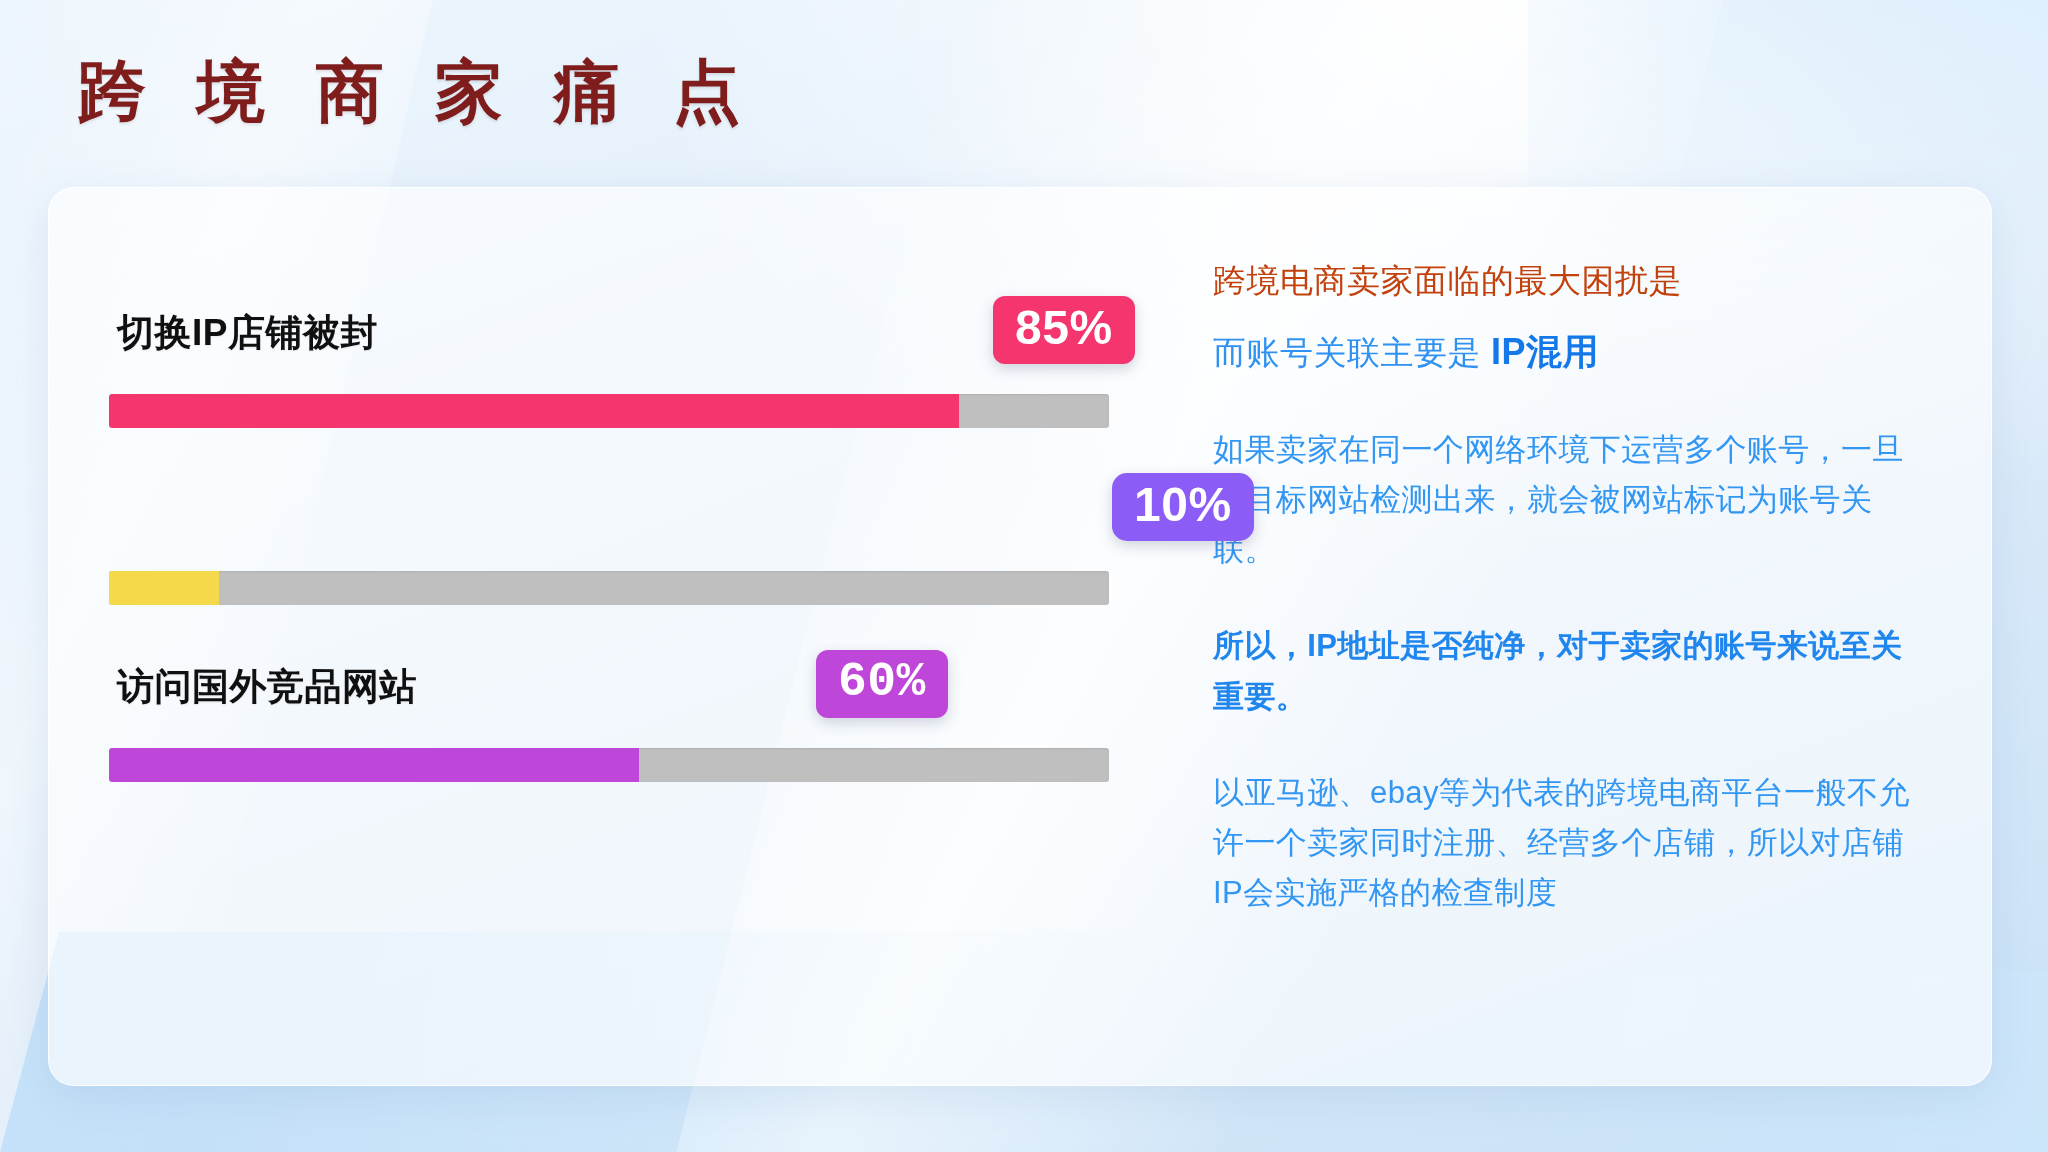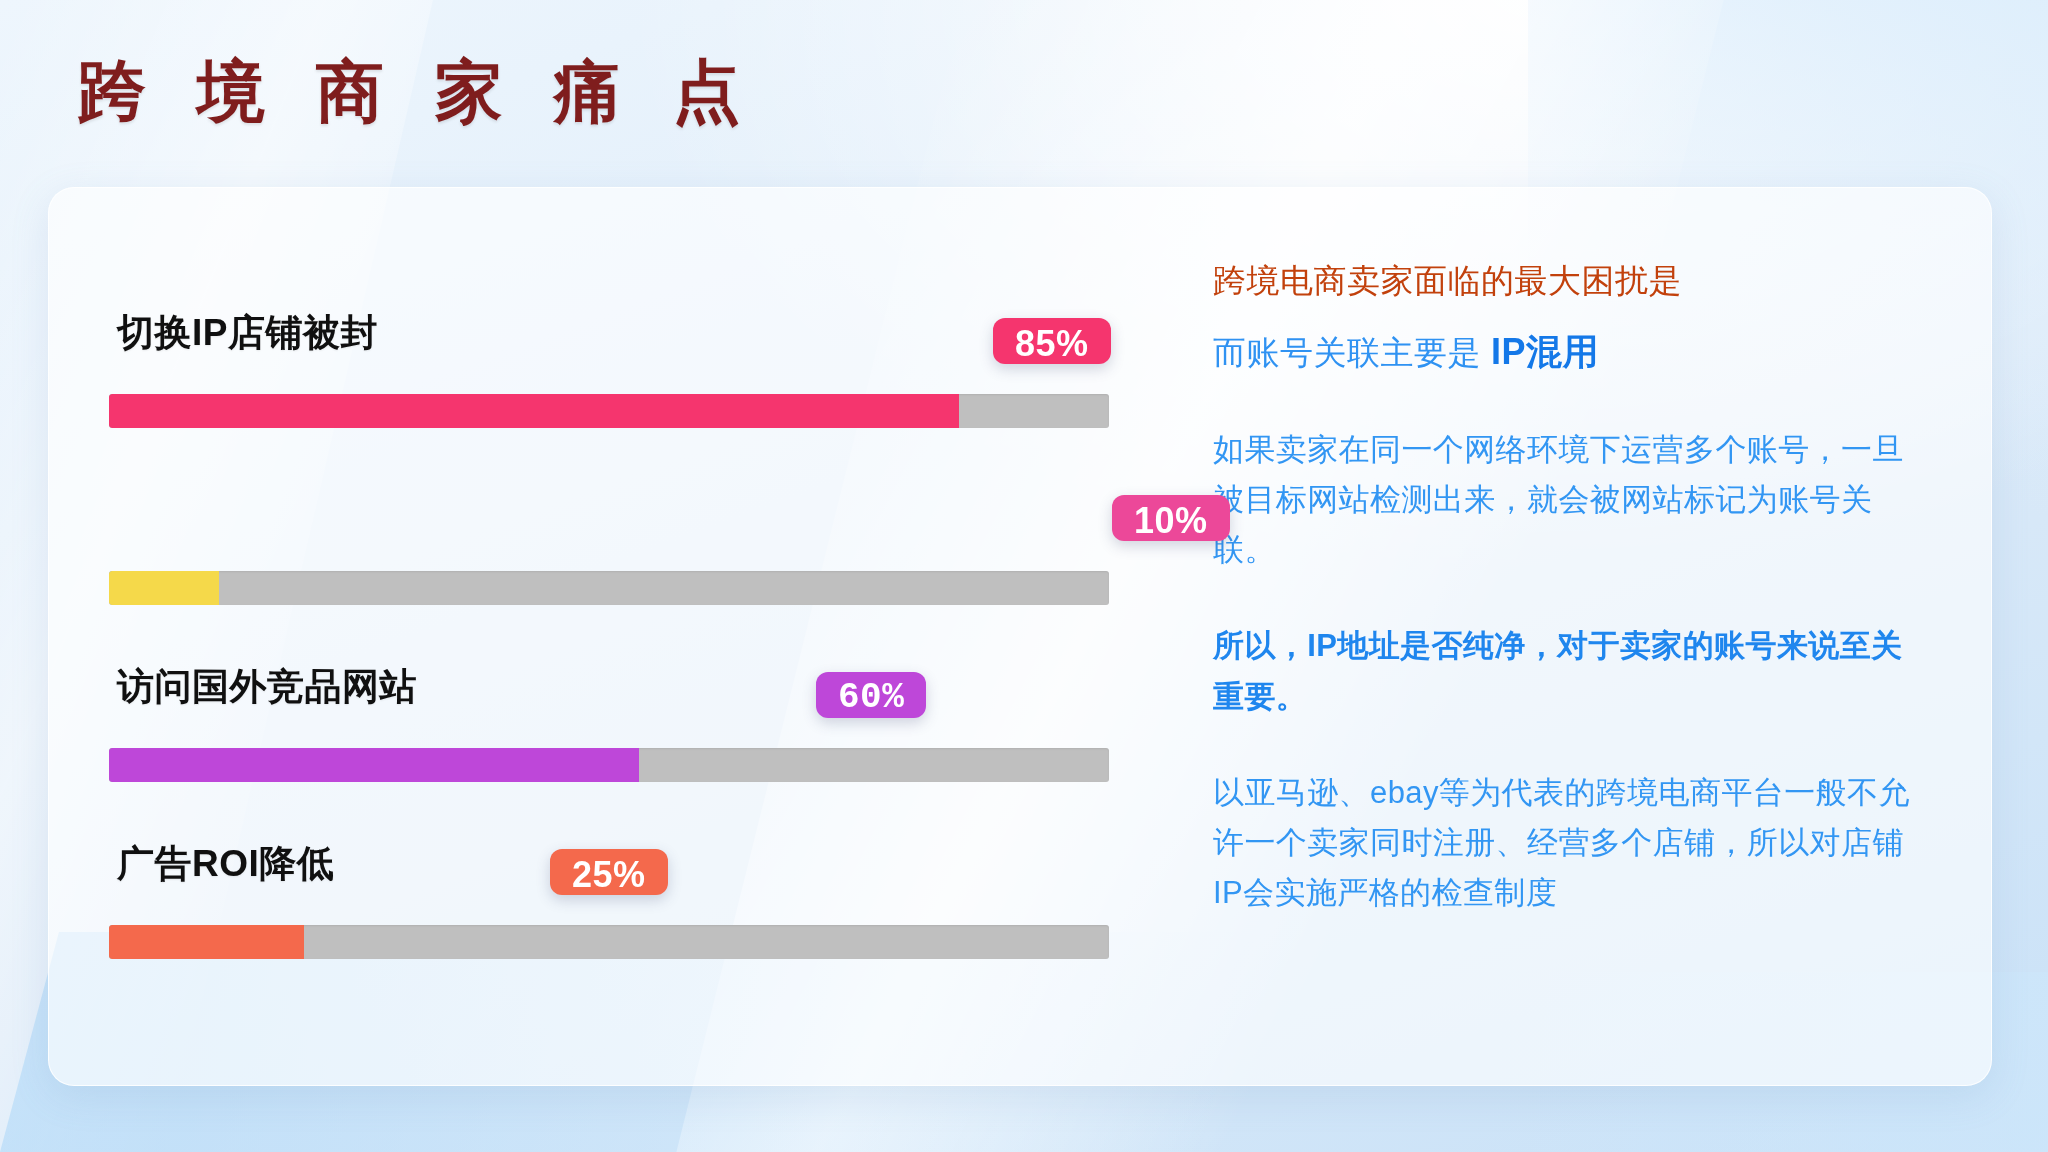--- a/index.html
+++ b/index.html
@@ -79,22 +79,22 @@
     height:96px; position:relative;
   }
   .bar-label{
     font-size:37px; font-weight:bold; color:#101010;
     letter-spacing:.5px; white-space:nowrap;
     position:absolute; bottom:12px; left:8px;
     text-shadow:0 1px 2px rgba(0,0,0,.08);
   }
   .badge{
     position:absolute; bottom:6px;
-    color:#fff; font-size:36px; font-weight:bold;
-    padding:8px 22px 2px; border-radius:12px;
+    color:#fff; font-size:48px; font-weight:bold;
+    padding:8px 22px 12px; border-radius:12px;
     line-height:1; letter-spacing:.5px;
     box-shadow:0 5px 14px rgba(60,70,110,.22);
   }
   .track{
     position:absolute; left:0; top:120px;
     width:1000px; height:34px; border-radius:3px;
     background:#bfbfbf;
     box-shadow:inset 0 1px 2px rgba(0,0,0,.08);
     overflow:hidden;
   }
@@ -147,46 +147,37 @@
         <span class="bar-label">切换IP店铺被封</span>
         <span class="badge" style="left:884px;background:#F5356E;">85%</span>
       </div>
       <div class="track">
         <div class="fill" style="width:85%;background:#F5356E;"></div>
       </div>
     </div>
 
     <div class="bar-row">
       <div class="bar-head">
-        <span class="badge" style="left:1003px;background:#ec4899;">10%</span>
+        <span class="badge" style="left:1003px;background:#8b5cf6;border-radius:15px;">10%</span>
       </div>
       <div class="track">
         <div class="fill" style="width:11%;background:#F5D94A;"></div>
       </div>
     </div>
 
     <div class="bar-row">
       <div class="bar-head">
         <span class="bar-label">访问国外竞品网站</span>
         <span class="badge" style="left:707px;background:#BE47D9;font-family:Liberation Mono, monospace;">60%</span>
       </div>
       <div class="track">
         <div class="fill" style="width:53%;background:#BE47D9;"></div>
       </div>
     </div>
 
-    <div class="bar-row">
-      <div class="bar-head">
-        <span class="bar-label">广告ROI降低</span>
-        <span class="badge" style="left:441px;background:#F4694C;">25%</span>
-      </div>
-      <div class="track">
-        <div class="fill" style="width:19.5%;background:#F4694C;"></div>
-      </div>
-    </div>
 
   </div>
 
   <div class="text-pane">
     <div class="t-line1">跨境电商卖家面临的最大困扰是</div>
     <div class="t-line3">
       <span>而账号关联主要是</span><b>IP混用</b>
     </div>
     <div class="t-para">如果卖家在同一个网络环境下运营多个账号，一旦被目标网站检测出来，就会被网站标记为账号关联。</div>
     <div class="t-para strong">所以，IP地址是否纯净，对于卖家的账号来说至关重要。</div>

